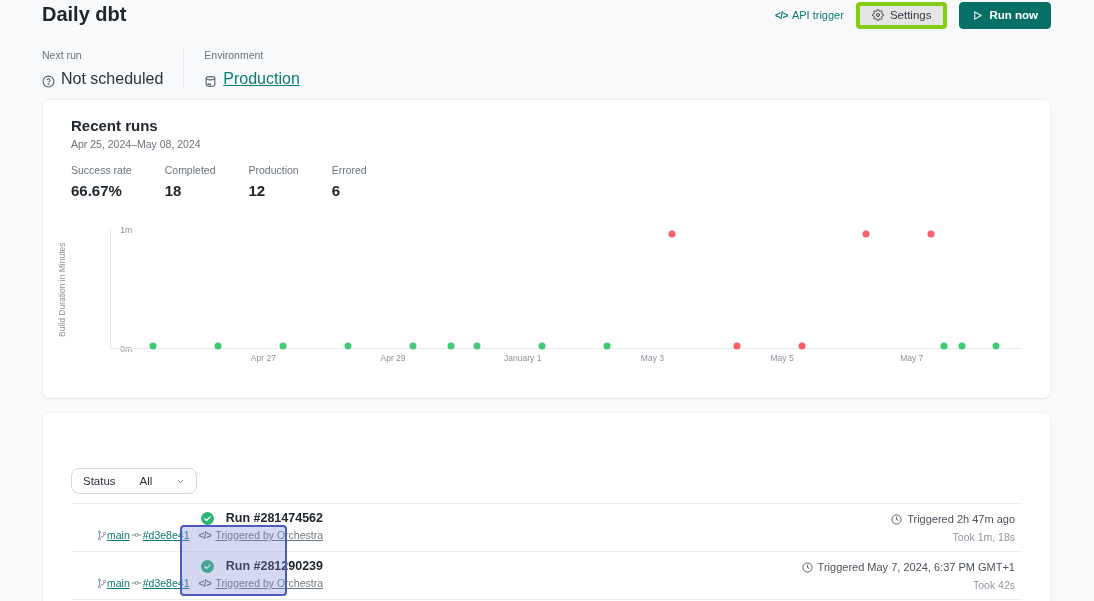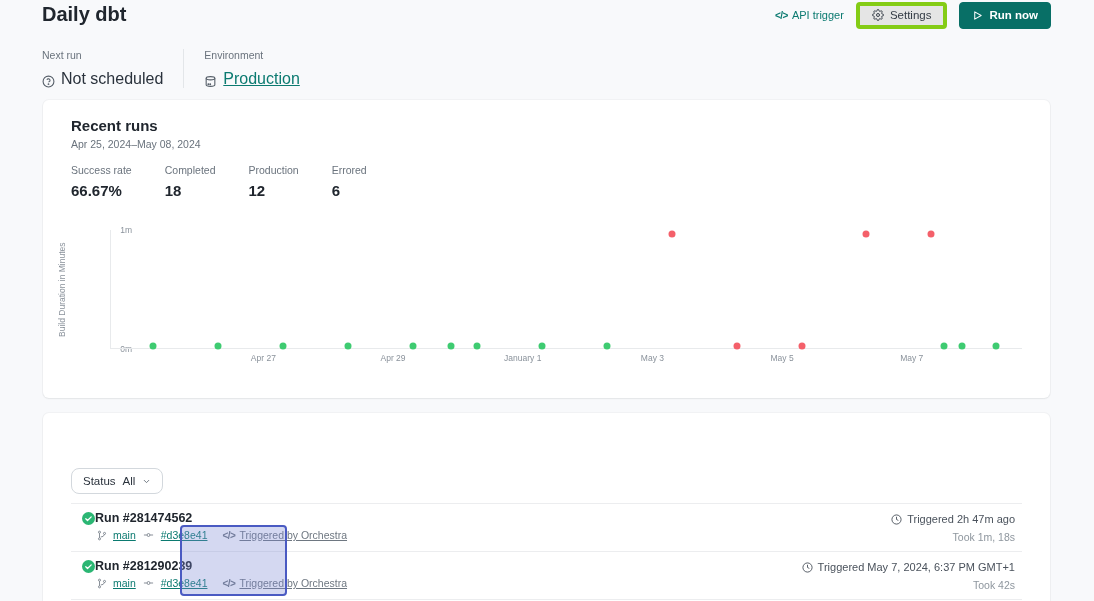--- a/index.html
+++ b/index.html
@@ -49,28 +49,28 @@
   #ytick-1m { top:125px; } #ytick-0m { top:244px; }
   .dot { position:absolute; width:7px; height:7px; border-radius:50%; transform:translate(-50%,-50%); }
   .xtick { position:absolute; top:calc(100% + 5px); transform:translateX(-50%); font-size:8.5px; color:#8a929b; white-space:nowrap; }
 
   
   #tab-bar { display:flex; padding-left:15px; border-bottom:1px solid #e5e8eb; height:30px; align-items:stretch; }
   .tab { font-size:11.5px; color:#6b7480; padding:0 13px; display:flex; align-items:center; cursor:pointer; position:relative; }
   .tab.active { color:#116d66; font-weight:700; }
   .tab.active::after { content:""; position:absolute; left:0; right:0; bottom:-1px; height:2px; background:#116d66; }
 
-  #status-filter { position:absolute; left:28px; top:55px; height:26px; display:flex; align-items:center; gap:7px;
+  #status-filter { position:absolute; left:28px; top:55px; height:26px; display:flex; align-items:center; gap:24px;
                    border:1px solid #d3d8dd; border-radius:8px; padding:0 11px; background:#fff; font-size:11.5px; color:#2a323c; cursor:pointer; }
   #runs-list { position:absolute; left:28px; top:90px; width:951px; border-top:1px solid #ecedef; }
   .run-row { display:flex; justify-content:space-between; align-items:flex-start; padding:7px 0 6px 0; border-bottom:1px solid #ecedef; min-height:48px; }
   .run-left { padding-left:11px; display:flex; flex-direction:column; gap:4px; }
-  .run-title-line { display:flex; align-items:center; gap:0; }
+  .run-title-line { display:flex; align-items:center; gap:12px;justify-content:flex-end; }
   .run-title { font-size:12.5px; font-weight:700; color:#20262e; }
-  .run-sub-line { display:flex; align-items:center; gap:6px; margin-left:15px; font-size:10.5px; }
+  .run-sub-line { display:flex; align-items:center; margin-left:15px; font-size:10.5px; }
   .sub-link { color:#0b7a70; text-decoration:underline; cursor:pointer; }
   .trigger-chunk { display:flex; align-items:center; gap:4px; margin-left:9px; color:#6e7781; }
   .trigger-link { color:#6e7781; text-decoration:underline; cursor:pointer; }
   .run-right { text-align:right; display:flex; flex-direction:column; gap:6px; padding-top:2px; padding-right:7px; }
   .triggered-line { font-size:11px; color:#4a525c; display:flex; align-items:center; gap:5px; justify-content:flex-end; }
   .took-line { font-size:10.5px; color:#8e969e; }
 
   
   #selection-overlay { left:180px; top:525px; width:107px; height:71px; border:2px solid #4a5ac2;
                        background:rgba(124,138,212,0.33); border-radius:4px; z-index:5; pointer-events:none; }

